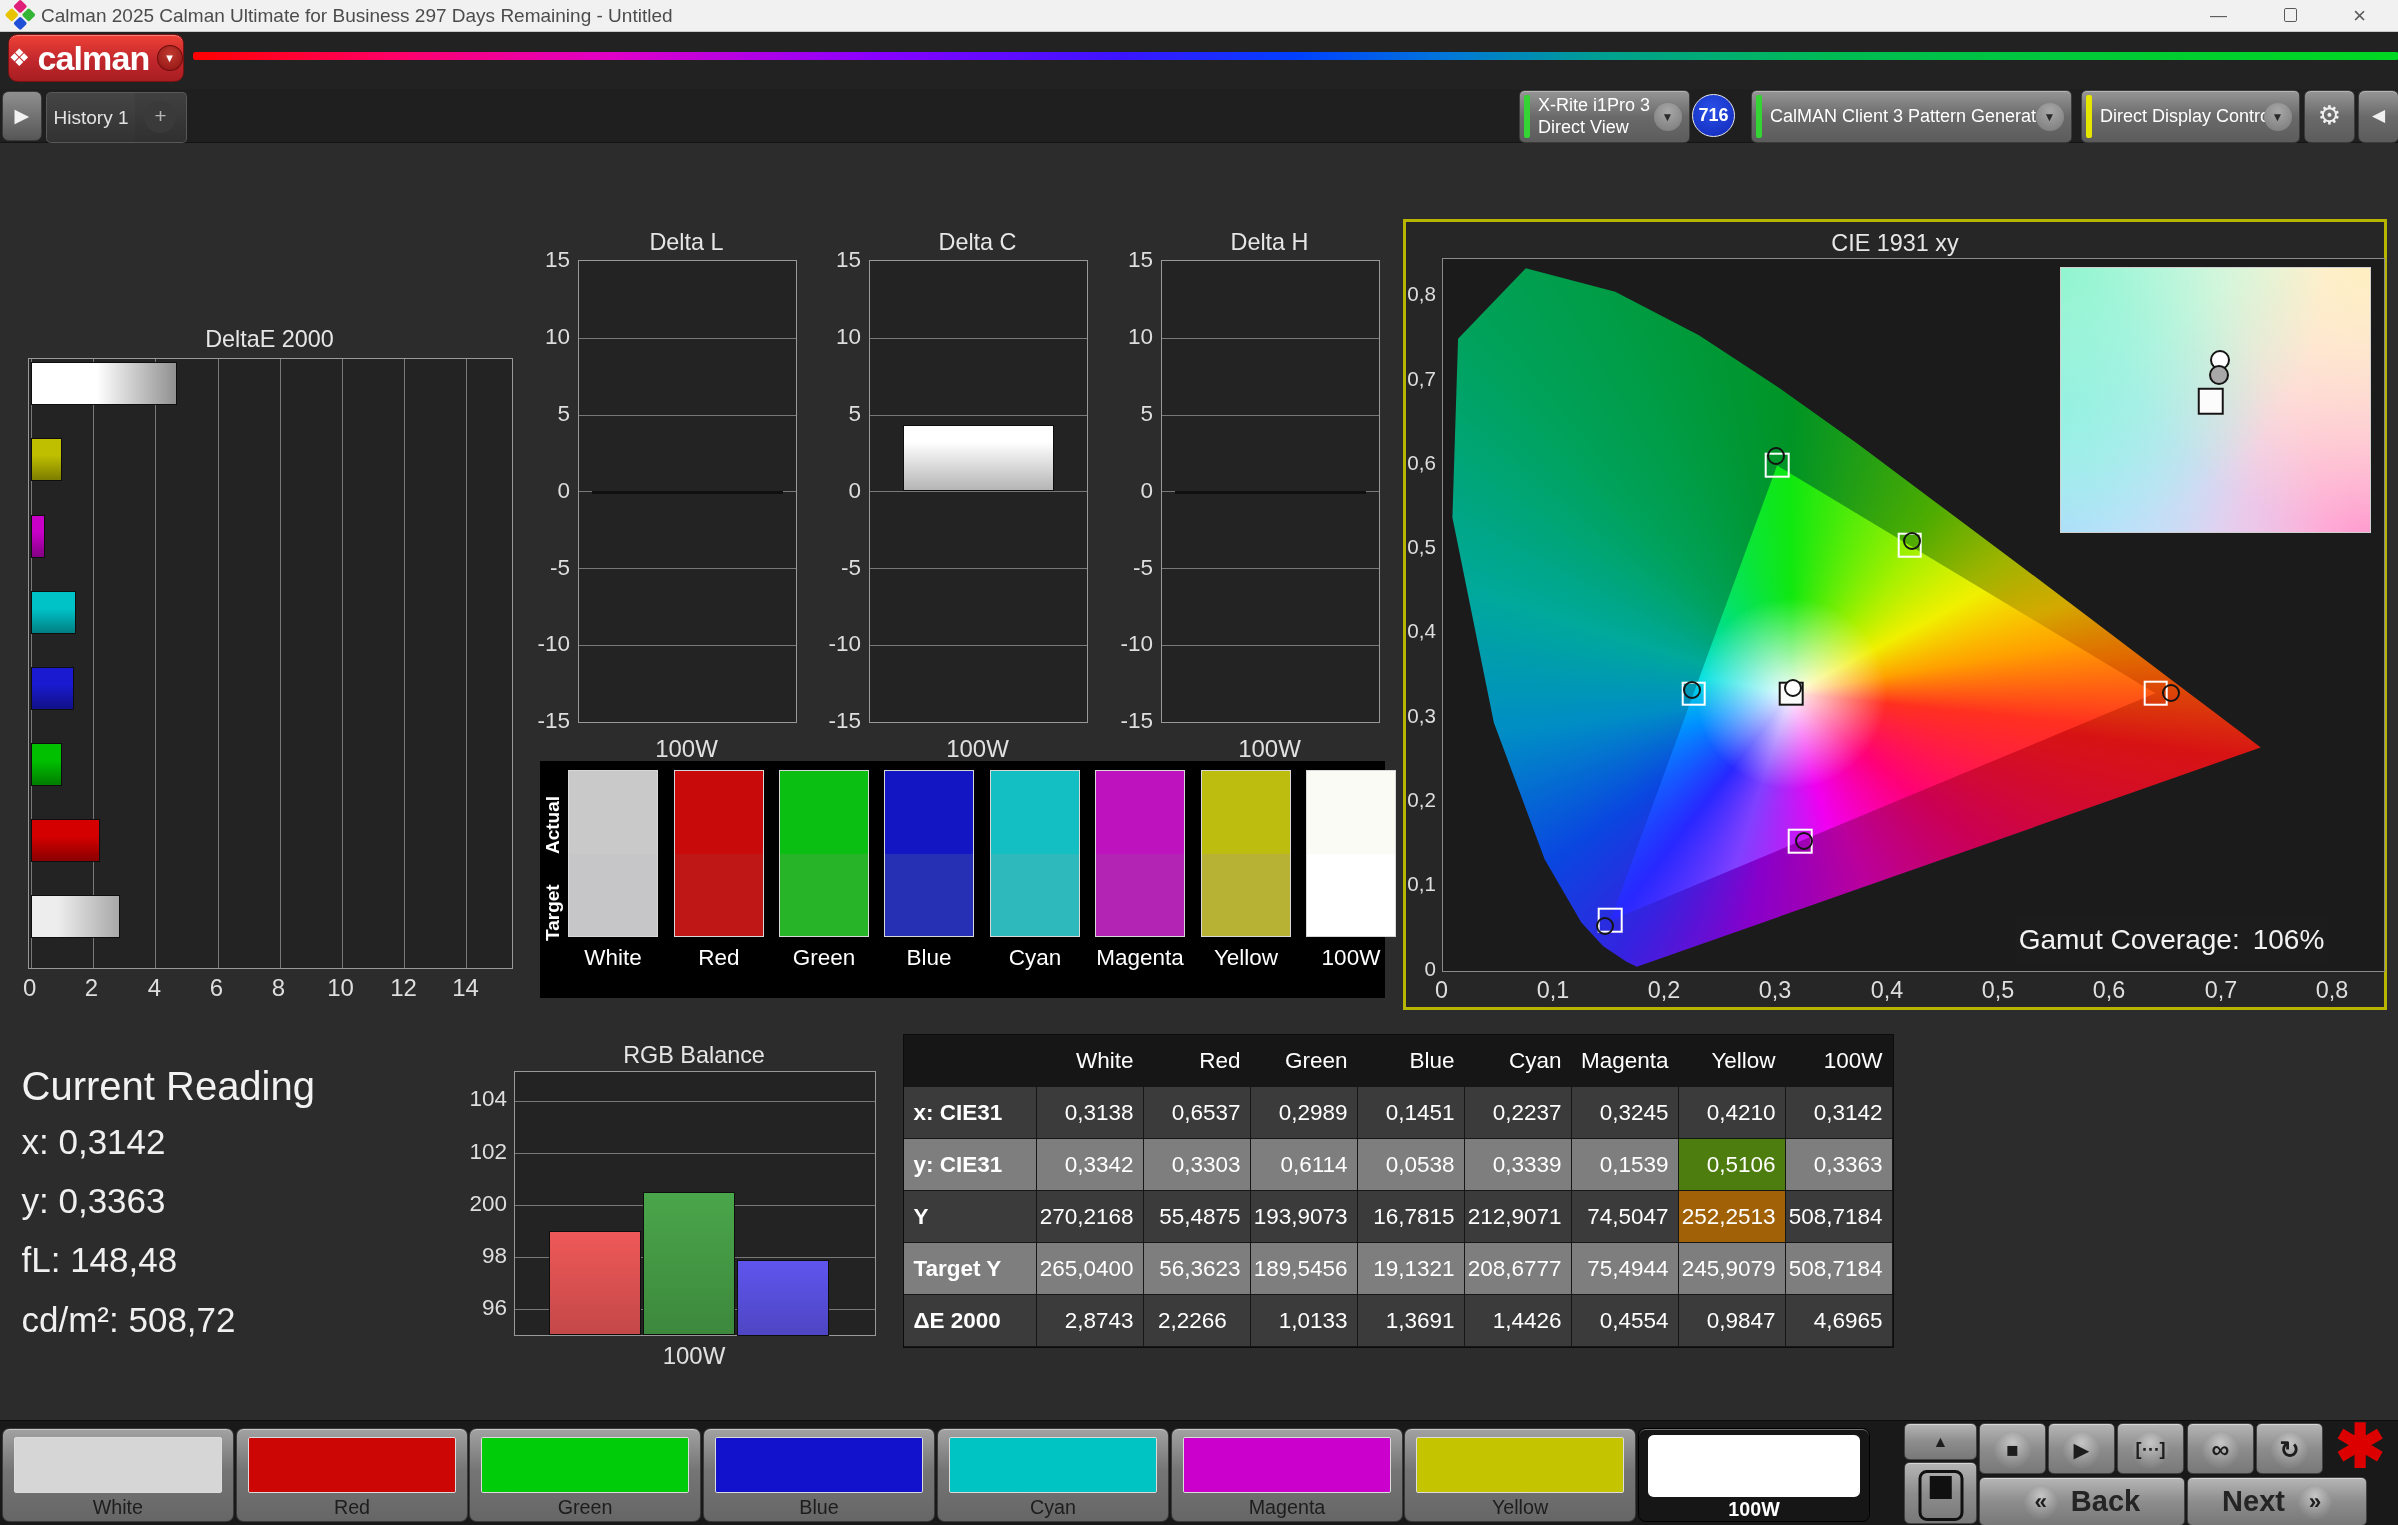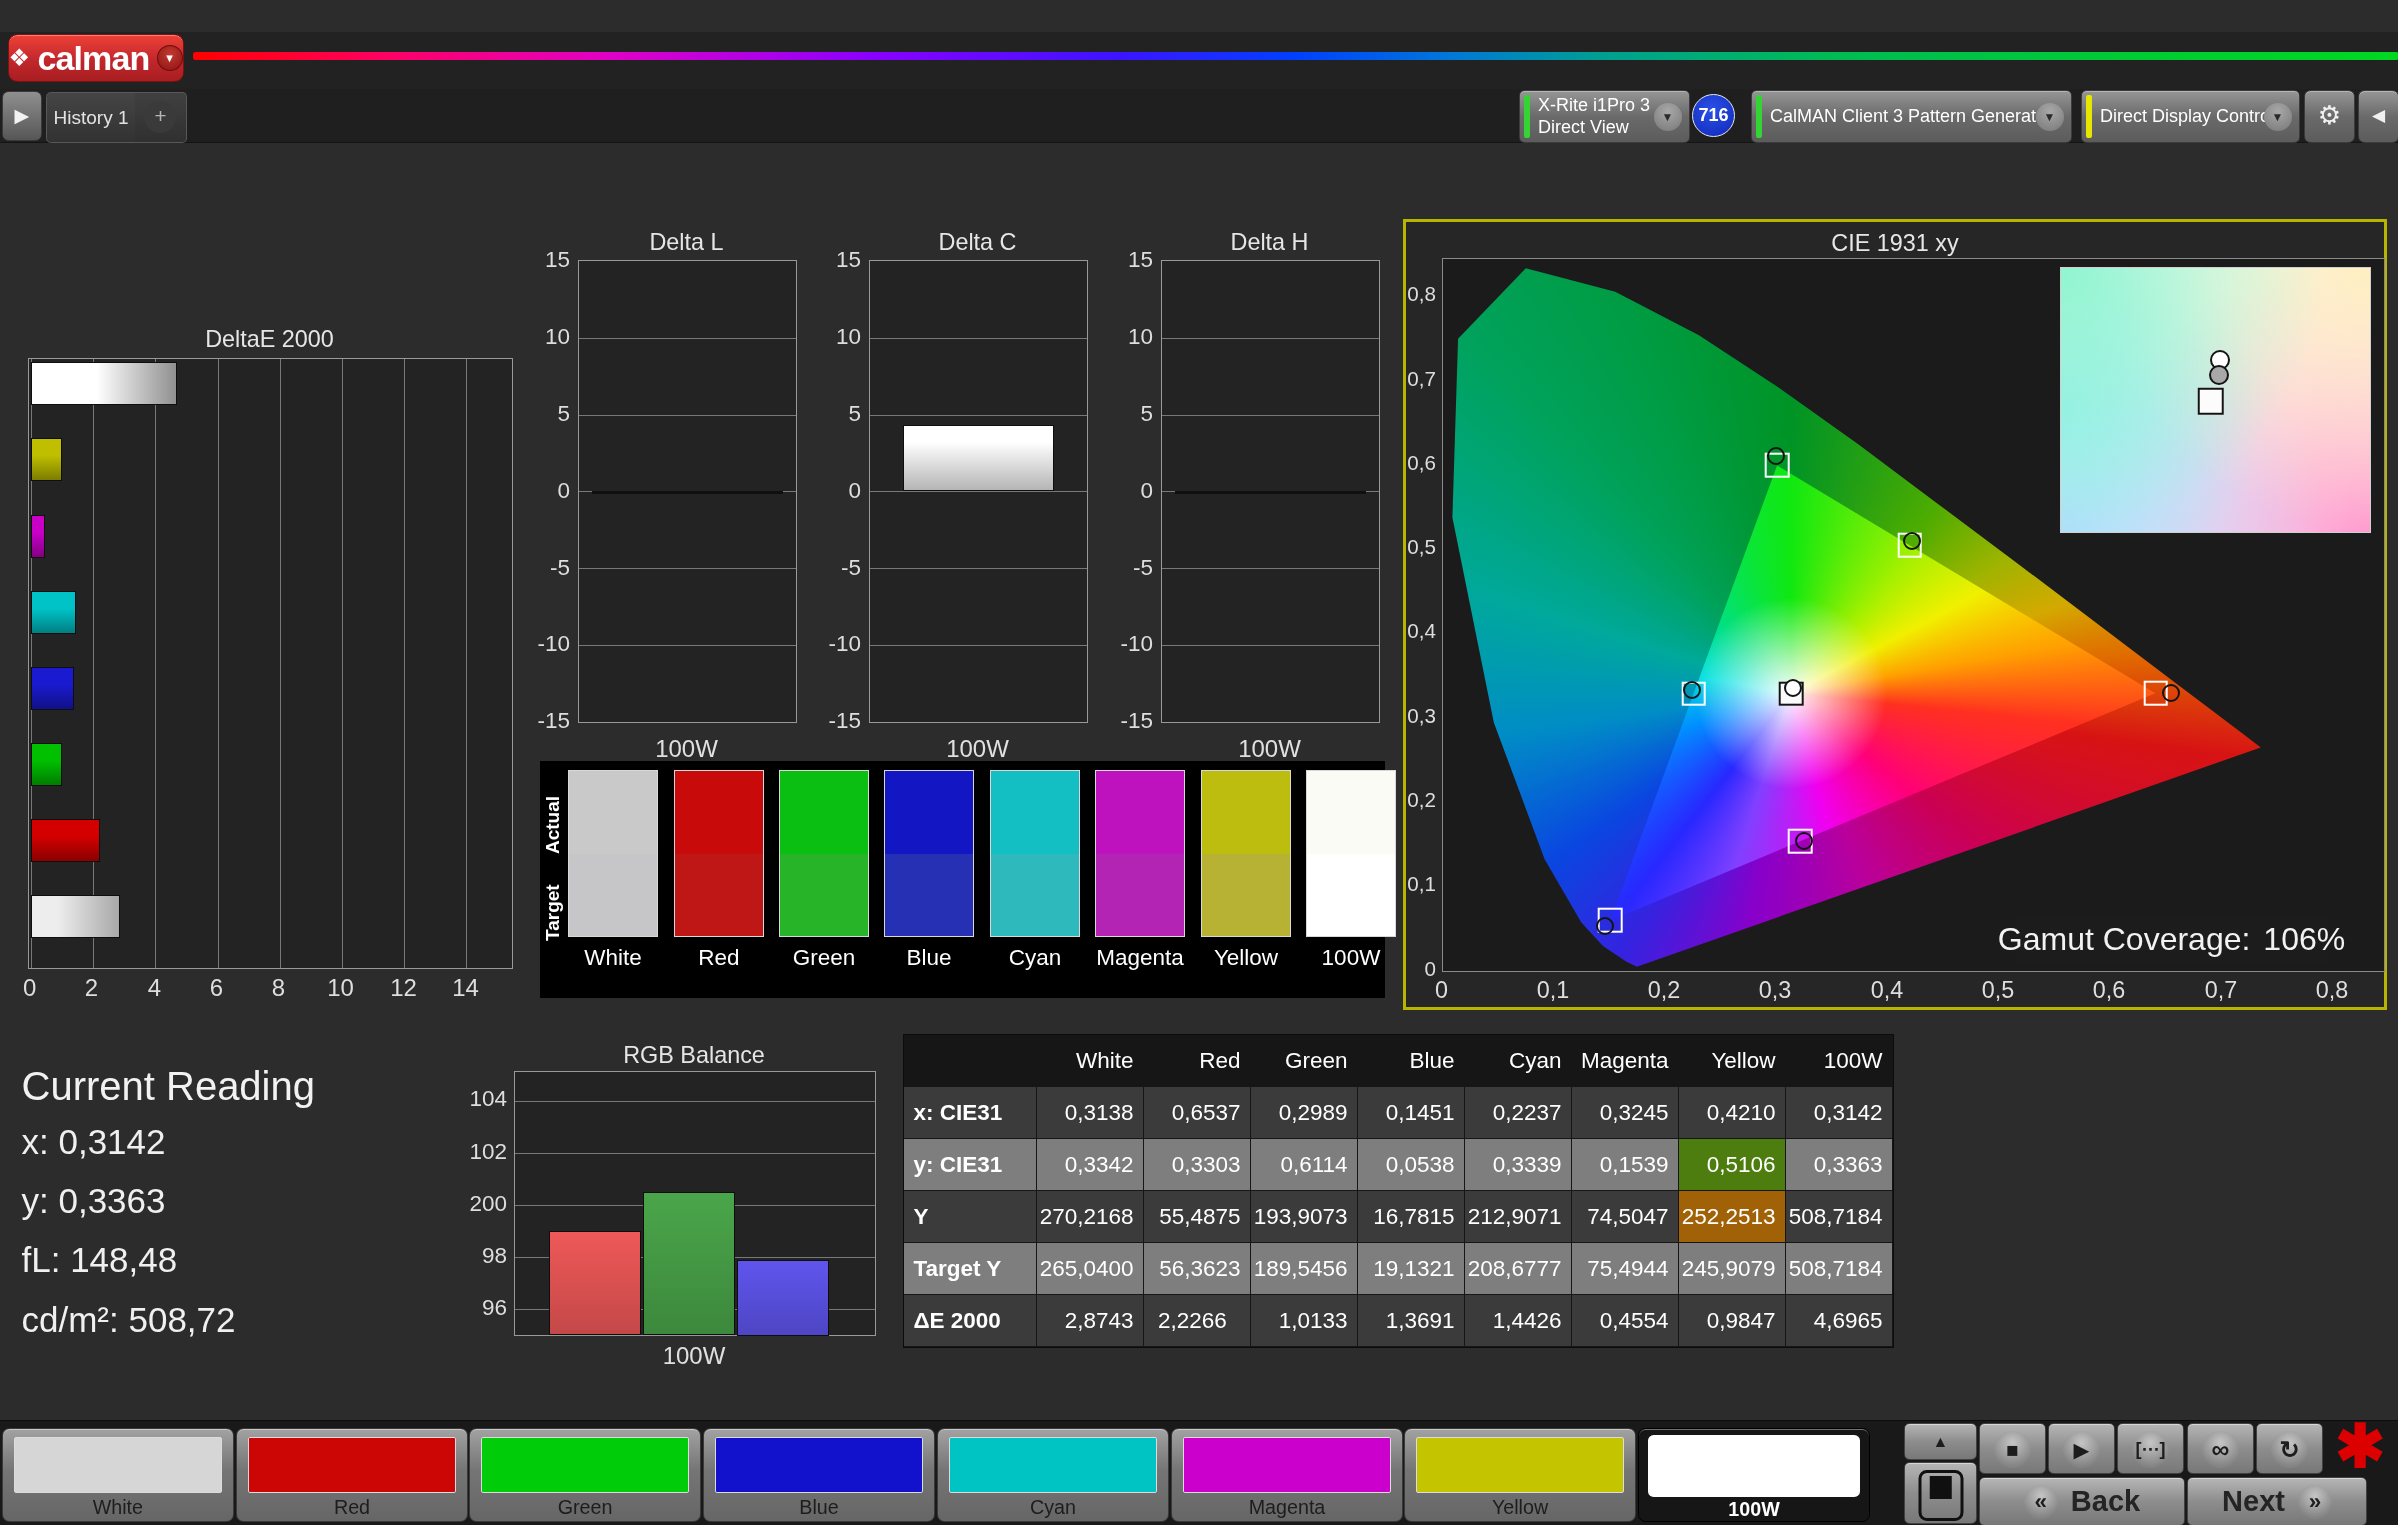--- a/index.html
+++ b/index.html
@@ -88,21 +88,21 @@
   .cie-inset{position:absolute;left:654px;top:45px;width:311px;height:266px;border:1.9px solid #d0d0d0;box-sizing:border-box;
       background:radial-gradient(circle at 0% 0%,rgba(140,245,205,.95),rgba(140,245,205,0) 65%),
                  radial-gradient(circle at 100% 0%,rgba(255,238,190,.95),rgba(255,238,190,0) 65%),
                  radial-gradient(circle at 0% 55%,rgba(150,240,240,.9),rgba(150,240,240,0) 60%),
                  radial-gradient(circle at 0% 100%,rgba(185,210,255,.95),rgba(185,210,255,0) 65%),
                  radial-gradient(circle at 100% 100%,rgba(255,150,205,.95),rgba(255,150,205,0) 70%),
                  #fbfbfb;}
   .ins-ci{position:absolute;width:16px;height:16px;border:2.8px solid #141414;border-radius:50%;transform:translate(-50%,-50%);}
   .ins-sq{position:absolute;width:22.5px;height:22.5px;border:2.8px solid #141414;transform:translate(-50%,-50%);}
   .gamut-strip{position:absolute;left:609px;top:693px;width:313px;height:49px;background:rgba(28,28,28,.88);
-      color:#f2f2f2;font-size:32px;display:flex;align-items:center;justify-content:center;gap:13px;white-space:nowrap;}
+      color:#f2f2f2;font-size:28px;display:flex;align-items:center;justify-content:center;gap:13px;white-space:nowrap;}
 
   
   .cr-title{position:absolute;left:21.5px;top:1064px;font-size:40px;color:#f2f2f2;}
   .cr-line{position:absolute;left:21.5px;font-size:35px;color:#f0f0f0;}
 
   
   .data-table{position:absolute;left:903px;top:1034px;display:grid;grid-template-columns:133px repeat(8,107px);background:#111;border:1.9px solid #0c0c0c;}
   .tcell{height:52px;line-height:52px;font-size:22.5px;color:#fff;text-align:right;padding-right:9.4px;
       border-right:0.9px solid #161616;border-bottom:0.9px solid #161616;box-sizing:border-box;white-space:nowrap;overflow:hidden;}
   .tcell.head{background:#161616;}
@@ -127,20 +127,34 @@
       background:linear-gradient(180deg,#b6b6b6,#8d8d8d 50%,#787878);display:flex;align-items:center;justify-content:center;gap:13px;
       color:#242424;font-size:29px;font-weight:600;box-shadow:inset 0 0.9px 0 rgba(255,255,255,.45);}
   .navbtn .chip{width:34px;height:34px;line-height:34px;font-size:22.5px;font-weight:bold;}
   .alert{position:absolute;left:2335px;top:1411px;font-size:60px;color:#dd0000;font-weight:bold;}
 </style>
 </head>
 <body>
 
 <div class="app">
 
+  <div class="titlebar">
+    <div class="tb-logo">
+      <i style="background:#e02078"></i>
+        <i style="background:#35b535"></i>
+        <i style="background:#e8c400"></i>
+        <i style="background:#2050d8"></i>
+    </div>
+    <div class="tb-title">Calman 2025 Calman Ultimate for Business 297 Days Remaining  - Untitled</div>
+    <div class="winbtn" style="left:2197px;">—</div>
+    <div class="winbtn" style="left:2269px;">
+        <span class="icon-restore"></span>
+      </div>
+    <div class="winbtn" style="left:2338px;font-size:22.5px;">×</div>
+  </div>
 
   <div class="topbar"></div>
   <div class="tabbar"></div>
 
   <div class="calman-btn">
     <span class="glyph">❖</span>
     <span class="word">calman</span>
     <span class="dd">▼</span>
   </div>
   <div class="rainbow"></div>

